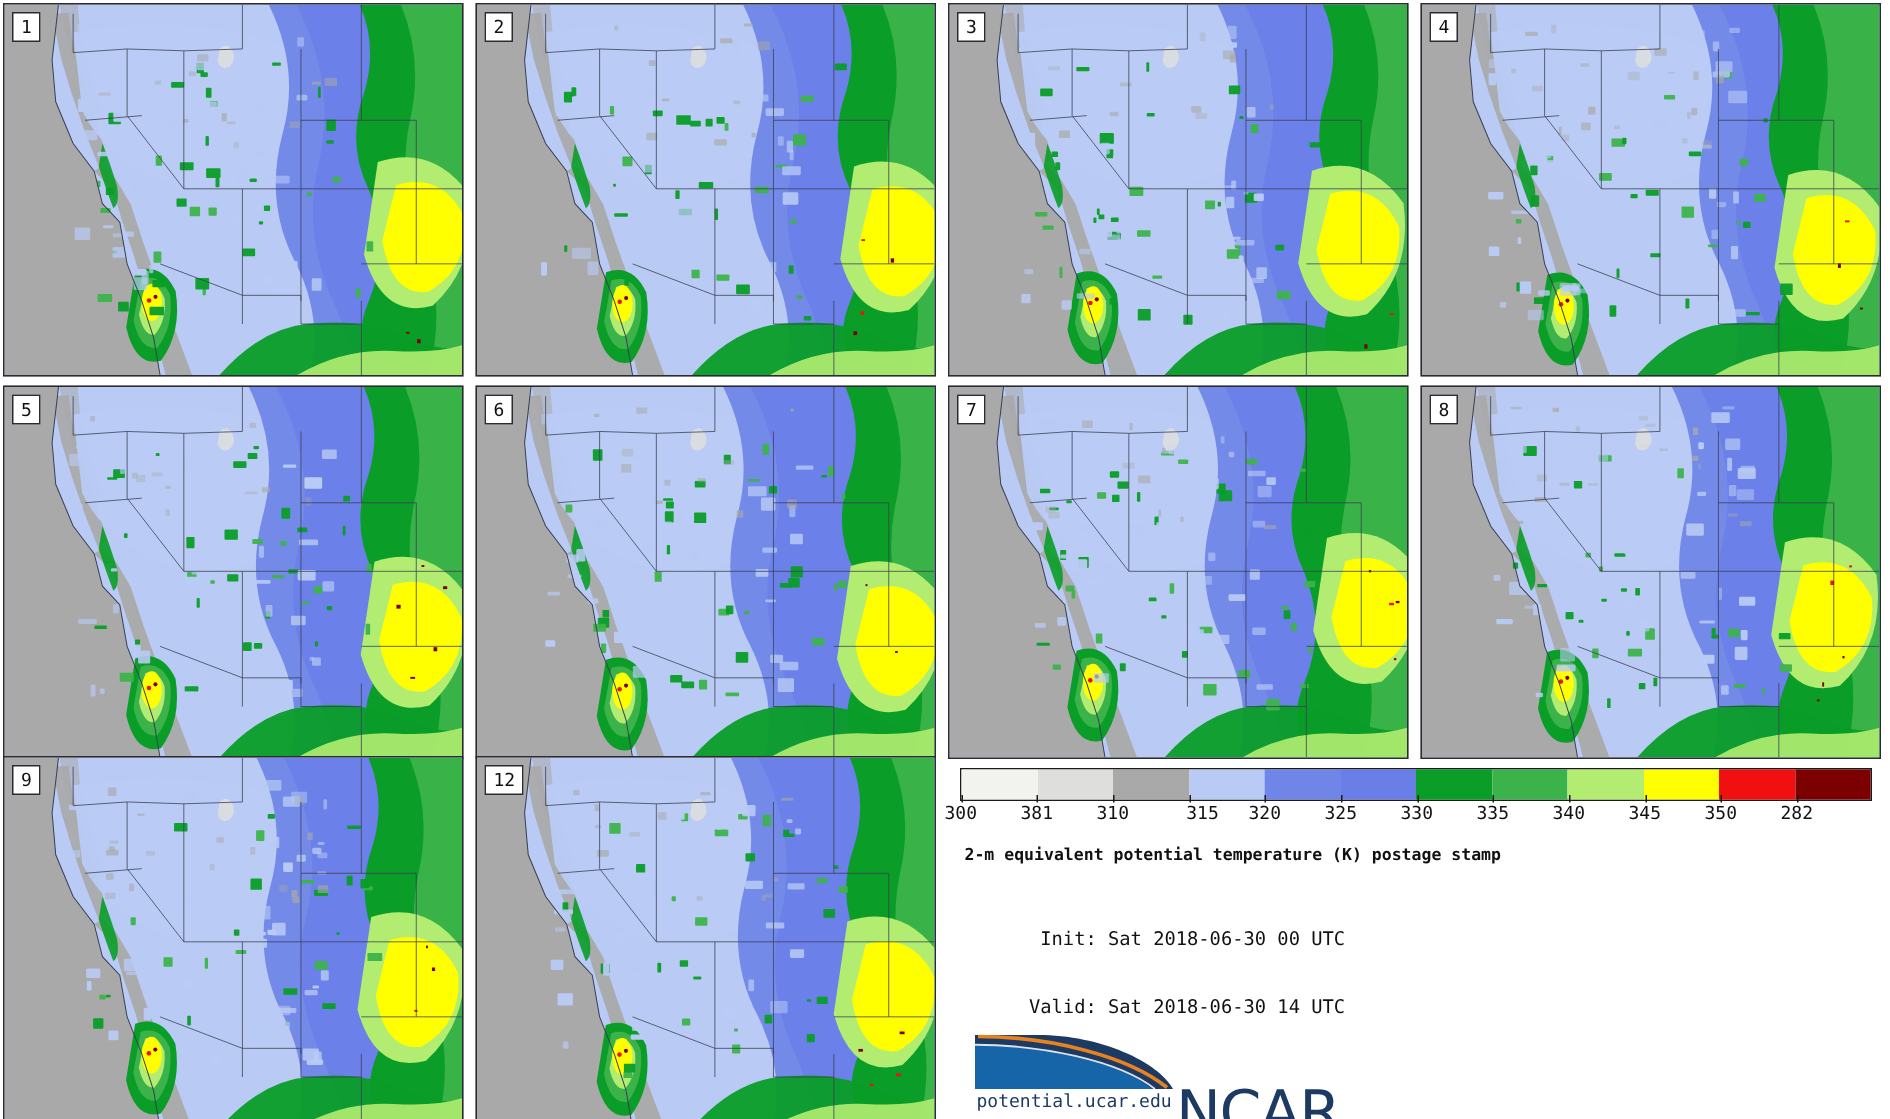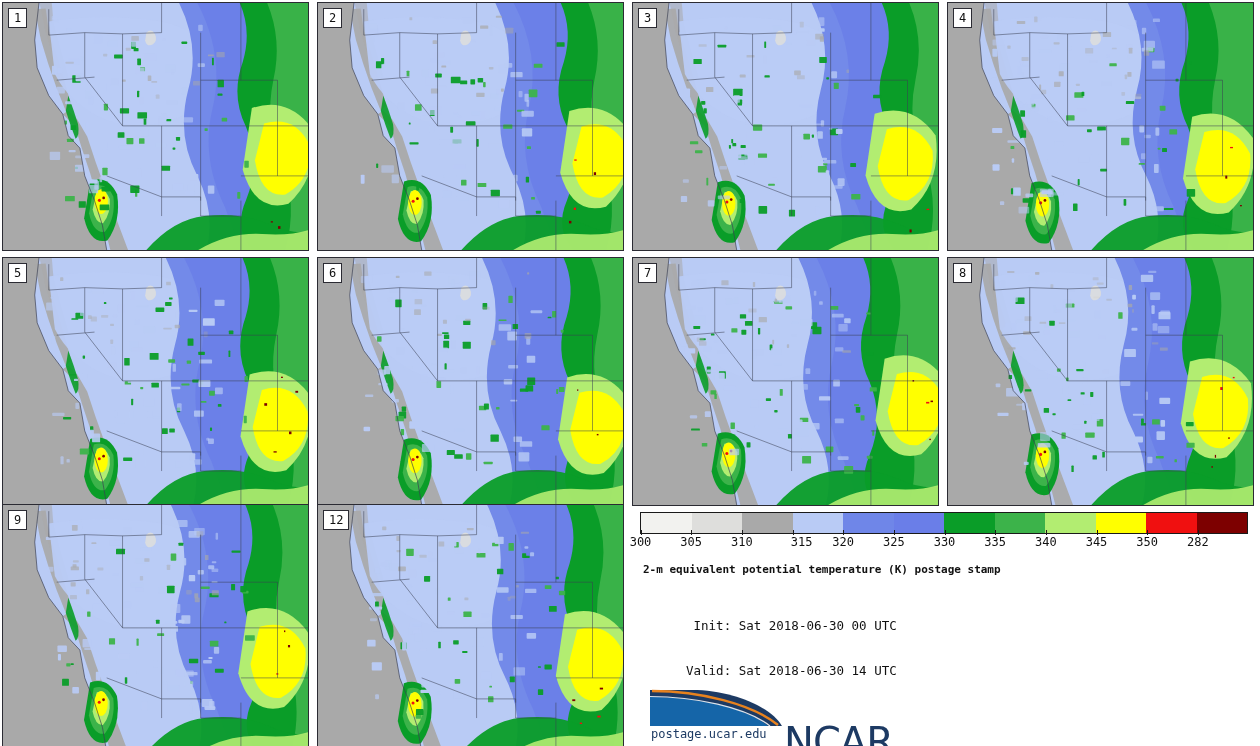--- a/index.html
+++ b/index.html
@@ -1839,21 +1839,21 @@
       <div class="cb-seg" title="335-340 green" style="background: rgb(60, 179, 74);"></div>
       <div class="cb-seg" title="340-345 light green" style="background: rgb(178, 237, 113);"></div>
       <div class="cb-seg" title="345-350 yellow" style="background: rgb(255, 255, 0);"></div>
       <div class="cb-seg" title="350-355 red" style="background: rgb(240, 16, 16);"></div>
       <div class="cb-seg" title="355+ dark red" style="background: rgb(125, 0, 0);"></div>
     </div>
   <div id="cb-ticklabels">
       <div class="cb-tickmark" style="left: 0.5px;"></div>
       <div class="cb-tick" style="left: 0.5px;">300</div>
       <div class="cb-tickmark" style="left: 51.1667px;"></div>
-      <div class="cb-tick" style="left: 51.1667px;">305</div>
+      <div class="cb-tick" style="left: 51.1667px;">381</div>
       <div class="cb-tickmark" style="left: 101.833px;"></div>
       <div class="cb-tick" style="left: 101.833px;">310</div>
       <div class="cb-tickmark" style="left: 152.5px;"></div>
       <div class="cb-tick" style="left: 152.5px; text-align: right;">315</div>
       <div class="cb-tickmark" style="left: 203.167px;"></div>
       <div class="cb-tick" style="left: 203.167px;">320</div>
       <div class="cb-tickmark" style="left: 253.833px;"></div>
       <div class="cb-tick" style="left: 253.833px;">325</div>
       <div class="cb-tickmark" style="left: 304.5px;"></div>
       <div class="cb-tick" style="left: 304.5px;">330</div>
@@ -1881,14 +1881,14 @@
 <div id="logo-block">
   <div id="logo-mark">
     <svg viewBox="0 0 140 44" preserveAspectRatio="xMinYMin meet">
       <path d="M2,6 L44,6 C86,6 124,24 134,42 L134,42 L2,42 Z" fill="#1d3a63"></path>
       <path d="M2,13 C44,13 96,22 120,42 L2,42 Z" fill="#1565a8"></path>
       <path d="M4,7 C52,7 104,20 130,41" stroke="#e8821e" stroke-width="2.4" fill="none"></path>
       <path d="M2,12.5 C46,12.5 98,23 122,42" stroke="#ffffff" stroke-width="1.2" fill="none" opacity="0.85"></path>
     </svg>
   </div>
   <div id="logo-word">NCAR</div>
-  <div id="logo-url">postage.ucar.edu</div>
+  <div id="logo-url">potential.ucar.edu</div>
 </div>
 
 </body></html>

